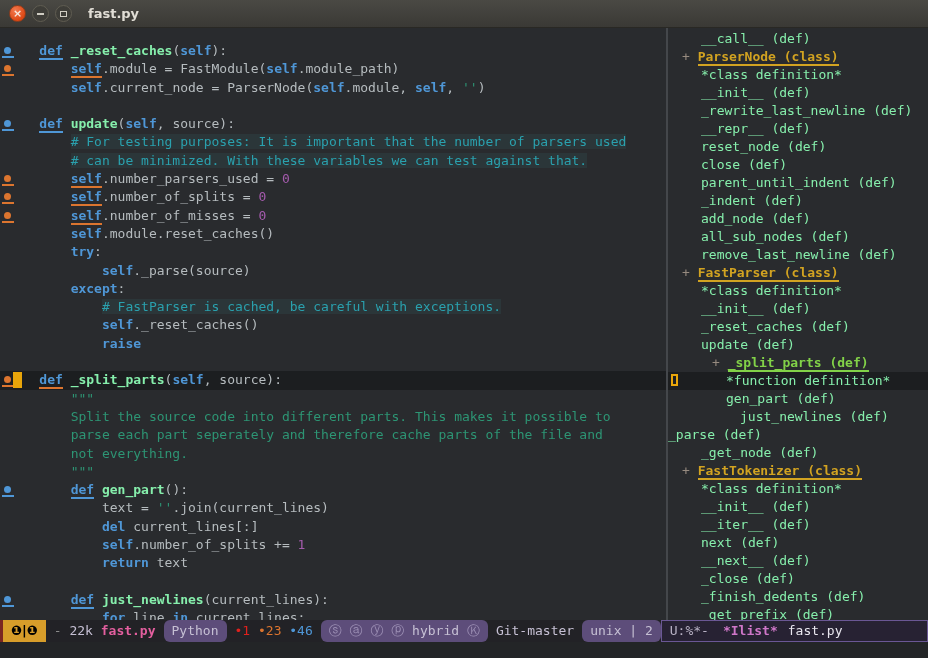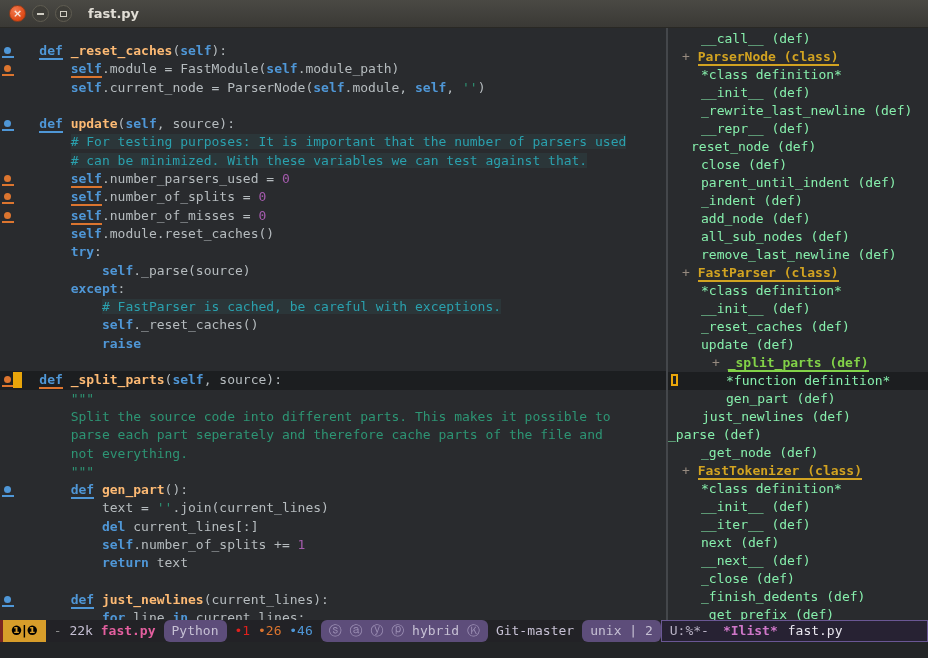--- a/index.html
+++ b/index.html
@@ -25,21 +25,21 @@
   .divider { width:2px; flex:0 0 2px; background:#44474b; }
   .imenu-pane { flex:1; padding-top:2px; overflow:hidden; }
 
   .code-line { position:relative; height:18.3px; line-height:18.3px; font-size:13px;
                white-space:pre; padding-left:8px; color:#b6bcbf; }
   .code-line.hl { background:#1c1e20; }
   .tok.p   { color:#b6bcbf; }
   .tok.kw,.tok.kwb,.tok.kwo { color:#4f97d7; font-weight:bold; }
   .tok.kwb { border-bottom:2px solid #4f97d7; }
   .tok.kwo { border-bottom:2px solid #dc752f; }
-  .tok.fn  { color:#fdba74; font-weight:bold; }
+  .tok.fn  { color:#86efac; font-weight:bold; }
   .tok.cm  { color:#2aa1ae; background:#2b3639; }
   .tok.st  { color:#2d9574; }
   .tok.num { color:#a45bad; }
 
   .g-dot { position:absolute; left:4px; top:5px; width:7px; height:7px; border-radius:50%; }
   .g-bar { position:absolute; left:2px; top:14px; width:12px; height:2px; }
   .g-dot.blue,.g-bar.blue { background:#4f97d7; }
   .g-dot.orange,.g-bar.orange { background:#dc752f; }
   .g-block { position:absolute; left:13px; top:1px; width:9px; height:16px; background:#e8a50a; }
 
@@ -128,56 +128,56 @@
         <div class="code-line"><span class="tok p">            </span><span class="tok kw">for</span><span class="tok p"> line </span><span class="tok kw">in</span><span class="tok p"> current_lines:</span></div>
       </div>
     <div class="divider"></div>
     <div class="imenu-pane">
         <div class="im-item" style="padding-left: 33px;"><span class="im-def">__call__ (def)</span></div>
         <div class="im-item" style="padding-left: 14px;"><span class="im-plus">+ </span><span class="im-class">ParserNode (class)</span></div>
         <div class="im-item" style="padding-left: 33px;"><span class="im-def">*class definition*</span></div>
         <div class="im-item" style="padding-left: 33px;"><span class="im-def">__init__ (def)</span></div>
         <div class="im-item" style="padding-left: 33px;"><span class="im-def">_rewrite_last_newline (def)</span></div>
         <div class="im-item" style="padding-left: 33px;"><span class="im-def">__repr__ (def)</span></div>
-        <div class="im-item" style="padding-left: 23px;"><span class="im-def">reset_node (def)</span></div>
+        <div class="im-item" style="padding-left: 33px;"><span class="im-def">reset_node (def)</span></div>
         <div class="im-item" style="padding-left: 33px;"><span class="im-def">close (def)</span></div>
         <div class="im-item" style="padding-left: 33px;"><span class="im-def">parent_until_indent (def)</span></div>
         <div class="im-item" style="padding-left: 33px;"><span class="im-def">_indent (def)</span></div>
         <div class="im-item" style="padding-left: 33px;"><span class="im-def">add_node (def)</span></div>
         <div class="im-item" style="padding-left: 33px;"><span class="im-def">all_sub_nodes (def)</span></div>
         <div class="im-item" style="padding-left: 33px;"><span class="im-def">remove_last_newline (def)</span></div>
         <div class="im-item" style="padding-left: 14px;"><span class="im-plus">+ </span><span class="im-class">FastParser (class)</span></div>
         <div class="im-item" style="padding-left: 33px;"><span class="im-def">*class definition*</span></div>
         <div class="im-item" style="padding-left: 33px;"><span class="im-def">__init__ (def)</span></div>
         <div class="im-item" style="padding-left: 33px;"><span class="im-def">_reset_caches (def)</span></div>
         <div class="im-item" style="padding-left: 33px;"><span class="im-def">update (def)</span></div>
         <div class="im-item" style="padding-left: 44px;"><span class="im-plus">+ </span><span class="im-sel">_split_parts (def)</span></div>
         <div class="im-item hl" style="padding-left: 58px;"><span class="im-cursor"></span><span class="im-def">*function definition*</span></div>
         <div class="im-item" style="padding-left: 58px;"><span class="im-def">gen_part (def)</span></div>
-        <div class="im-item" style="padding-left: 34px;"><span class="im-def">just_newlines (def)</span></div>
+        <div class="im-item" style="padding-left: 72px;"><span class="im-def">just_newlines (def)</span></div>
         <div class="im-item" style=""><span class="im-def">_parse (def)</span></div>
         <div class="im-item" style="padding-left: 33px;"><span class="im-def">_get_node (def)</span></div>
         <div class="im-item" style="padding-left: 14px;"><span class="im-plus">+ </span><span class="im-class">FastTokenizer (class)</span></div>
         <div class="im-item" style="padding-left: 33px;"><span class="im-def">*class definition*</span></div>
         <div class="im-item" style="padding-left: 33px;"><span class="im-def">__init__ (def)</span></div>
         <div class="im-item" style="padding-left: 33px;"><span class="im-def">__iter__ (def)</span></div>
         <div class="im-item" style="padding-left: 33px;"><span class="im-def">next (def)</span></div>
         <div class="im-item" style="padding-left: 33px;"><span class="im-def">__next__ (def)</span></div>
         <div class="im-item" style="padding-left: 33px;"><span class="im-def">_close (def)</span></div>
         <div class="im-item" style="padding-left: 33px;"><span class="im-def">_finish_dedents (def)</span></div>
         <div class="im-item" style="padding-left: 33px;"><span class="im-def">_get_prefix (def)</span></div>
       </div>
   </div>
 
   <div class="modeline">
     <div class="ml-left">
         <div class="seg gold"><span class="c-black">❶|❶</span></div>
         <div class="seg dark"><span class="c-dim">- </span><span class="c-plain">22k </span><span class="c-pink">fast.py</span></div>
         <div class="seg purple"><span class="c-plain">Python</span></div>
-        <div class="seg dark"><span class="c-red">•1</span><span class="c-plain"> </span><span class="c-orange">•26</span><span class="c-plain"> </span><span class="c-blue">•46</span></div>
+        <div class="seg dark"><span class="c-red">•1</span><span class="c-plain"> </span><span class="c-orange">•23</span><span class="c-plain"> </span><span class="c-blue">•46</span></div>
         <div class="seg purple"><span class="c-dim2">ⓢ ⓐ ⓨ ⓟ </span><span class="c-plain">hybrid</span><span class="c-dim2"> Ⓚ</span></div>
         <div class="seg dark"><span class="c-plain">Git-master</span></div>
         <div class="seg purple"><span class="c-plain">unix | 2</span></div>
       </div>
     <div class="ml-right">
       <span>U:%*-</span>
       <span class="mr-buffer">*Ilist*</span>
       <span class="mr-file">fast.py</span>
     </div>
   </div>

